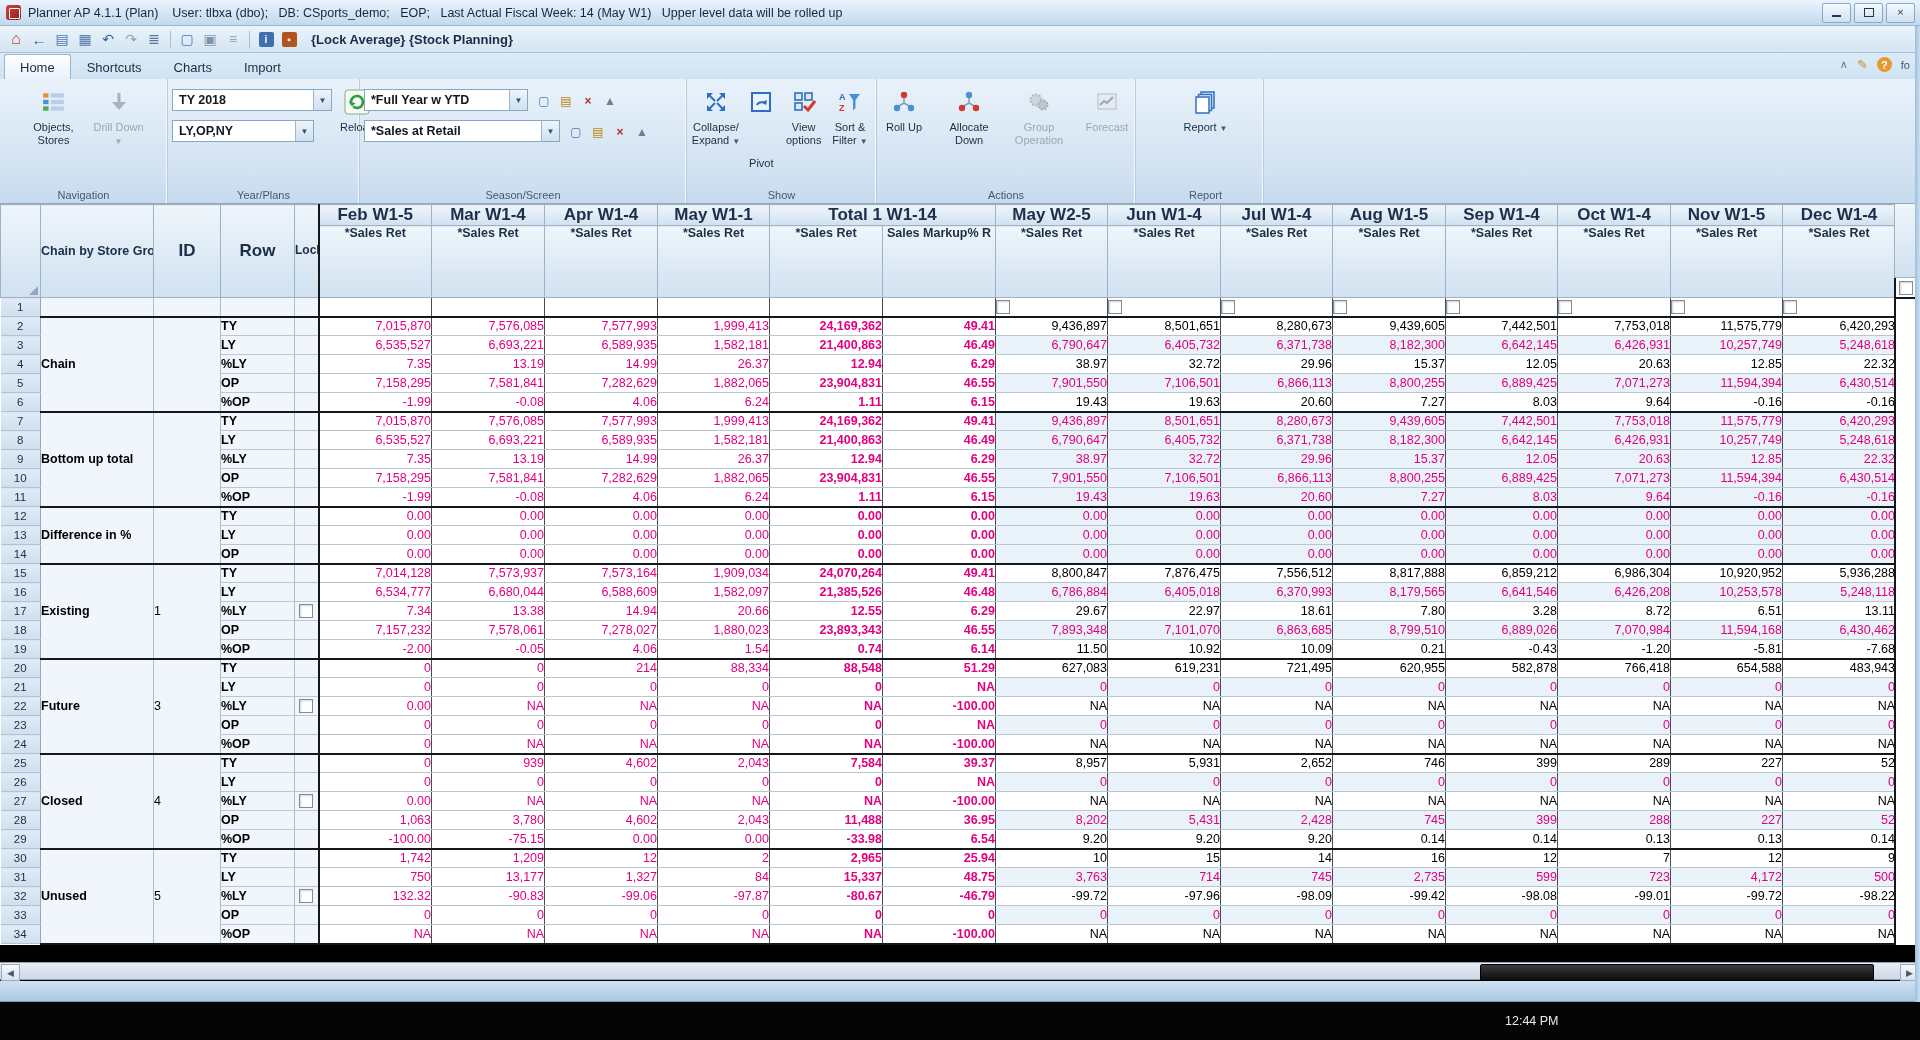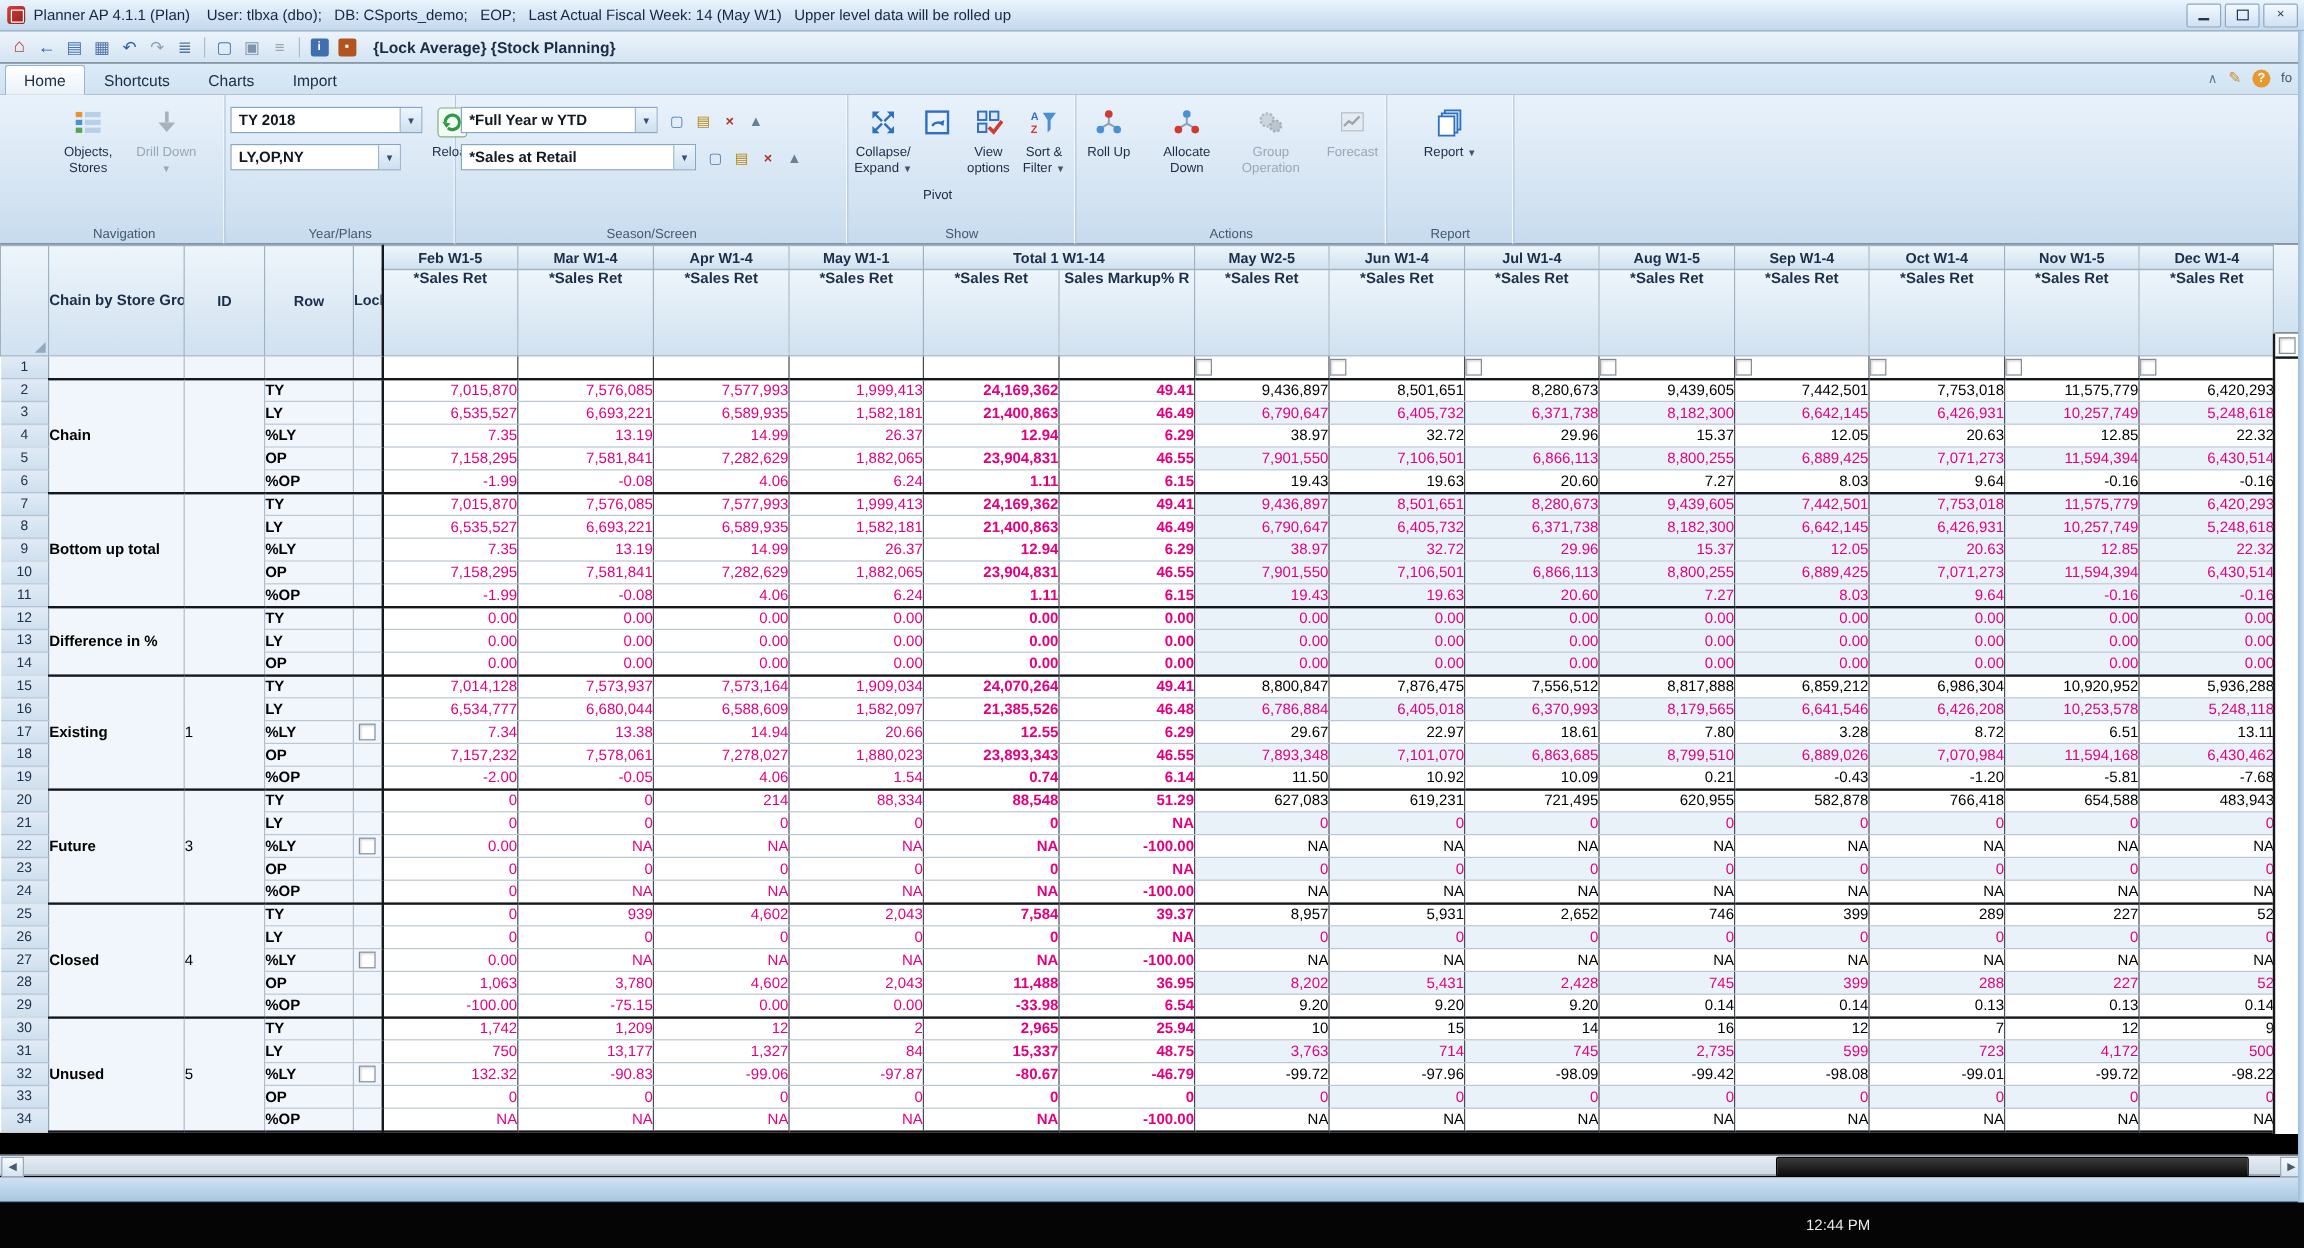--- a/index.html
+++ b/index.html
@@ -54,21 +54,21 @@
   .dd-arrow{margin-left:auto;width:17px;align-self:stretch;background:linear-gradient(#eef5fc,#cfe0f0);
             border-left:1px solid #9db6cd;display:flex;align-items:center;justify-content:center;font-size:8px;color:#33506e;}
   .ddcol{display:flex;flex-direction:column;gap:9px;padding-top:7px;}
   .minirow{display:flex;gap:2px;align-items:center;padding-top:1px;}
   .mini{width:20px;height:20px;display:flex;align-items:center;justify-content:center;font-size:12px;border-radius:2px;}
 
   
   #grid{position:absolute;top:204px;left:0;}
   #grid-table{border-collapse:collapse;table-layout:fixed;width:1894px;background:#fff;}
   #grid-table th,#grid-table td{overflow:hidden;white-space:nowrap;padding:0;box-sizing:border-box;}
-  .h{background:linear-gradient(#eef5fb,#d0e1f0);border:1px solid #9fb2c4;font-size:12px;font-weight:bold;
+  .h{background:linear-gradient(#eef5fb,#d0e1f0);border:1px solid #9fb2c4;font-size:17px;font-weight:bold;
      color:#1b2e4a;text-align:center;vertical-align:middle;}
   .hname{font-size:12.5px;line-height:1.3;white-space:normal;padding:2px;}
   .hmeas{font-size:12.5px;vertical-align:top;padding-top:9px;white-space:normal;line-height:1.25;}
   .hlock{font-size:12px;word-break:break-all;line-height:1.1;border-right:2px solid #14181c;}
   .hnum{position:relative;}
   .hnum:after{content:"";position:absolute;right:2px;bottom:2px;border-right:9px solid #94a9bd;border-top:9px solid transparent;}
   #grid-table thead tr:first-child{height:20px;}
   #grid-table thead tr:last-child{height:72px;}
   #grid-table tbody tr{height:19px;}
   .num{background:linear-gradient(#e0ebf6,#cfdfee);text-align:center;font-size:11.5px;color:#20304a;
@@ -153,21 +153,21 @@
 </div>
 <div class="tabs-right">
   <span style="color:#5a7a9a;font-size:11px;">∧</span>
   <span style="color:#c78f2e;font-size:13px;">✎</span>
   <span class="help-circle">?</span>
   <span style="font-size:11px;color:#44566c;">fo</span>
 </div>
 
 <div class="band ribbon">
 
-  <div class="rgroup" style="width:168px;margin-left:20px;">
+  <div class="rgroup" style="width:168px;">
     <div class="rg-content" style="gap:8px;justify-content:center;width:100%;">
       <div class="bigbtn" style="width:62px;">
         <span class="ic">
           <svg width="24" height="24" viewBox="0 0 22 22">
             <rect x="1" y="3" width="5" height="4" fill="#e8912d"></rect>
               <rect x="8" y="3" width="12" height="4" fill="#b7cfe8"></rect>
             <rect x="1" y="9" width="5" height="4" fill="#4a90d9"></rect>
               <rect x="8" y="9" width="12" height="4" fill="#b7cfe8"></rect>
             <rect x="1" y="15" width="5" height="4" fill="#56a552"></rect>
               <rect x="8" y="15" width="12" height="4" fill="#b7cfe8"></rect>
@@ -329,21 +329,21 @@
             <rect x="3" y="4" width="18" height="15" fill="#e5ebf0" stroke="#b4bec8"></rect>
             <path d="M5 15l4-4 3 2 6-6" fill="none" stroke="#9aa6b2" stroke-width="2"></path>
           </svg>
         </span>
         <div>Forecast</div>
       </div>
     </div>
     <div class="rg-label">Actions</div>
   </div>
 
-  <div class="rgroup" style="width:106px;">
+  <div class="rgroup" style="width:116px;margin-left:12px;">
     <div class="rg-content" style="justify-content:center;width:100%;">
       <div class="bigbtn" style="width:52px;">
         <span class="ic">
           <svg width="26" height="26" viewBox="0 0 26 26">
             <rect x="8" y="3" width="13" height="16" fill="#dcebfa" stroke="#2f6fc1" stroke-width="1.5"></rect>
             <rect x="5.5" y="5.5" width="13" height="16" fill="#e9f3fc" stroke="#2f6fc1" stroke-width="1.5"></rect>
             <rect x="3" y="8" width="13" height="16" fill="#ffffff" stroke="#2f6fc1" stroke-width="1.5"></rect>
           </svg>
         </span>
         <div><span>Report</span> <span class="dda">▼</span></div>

